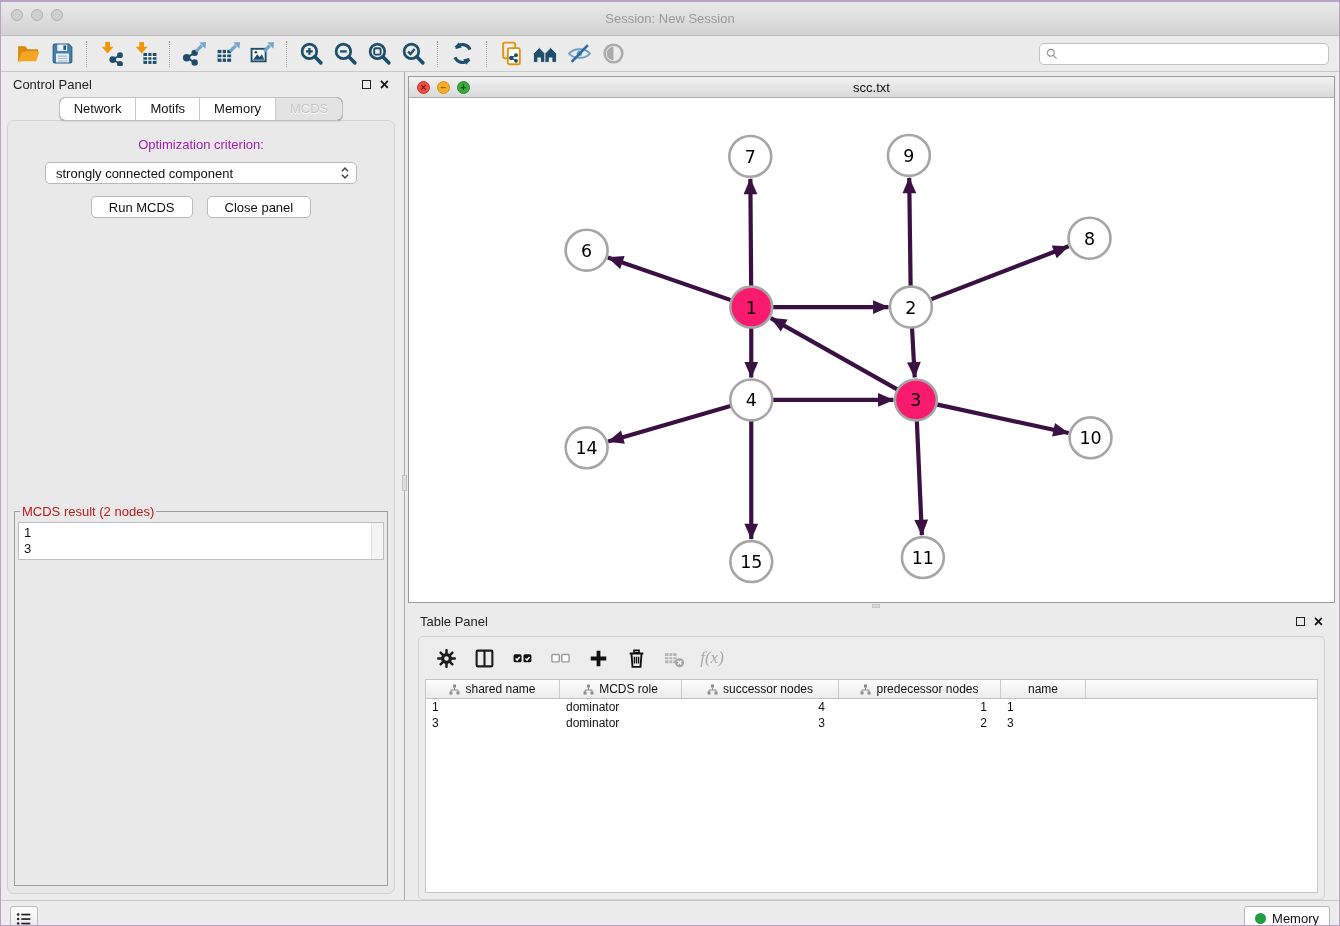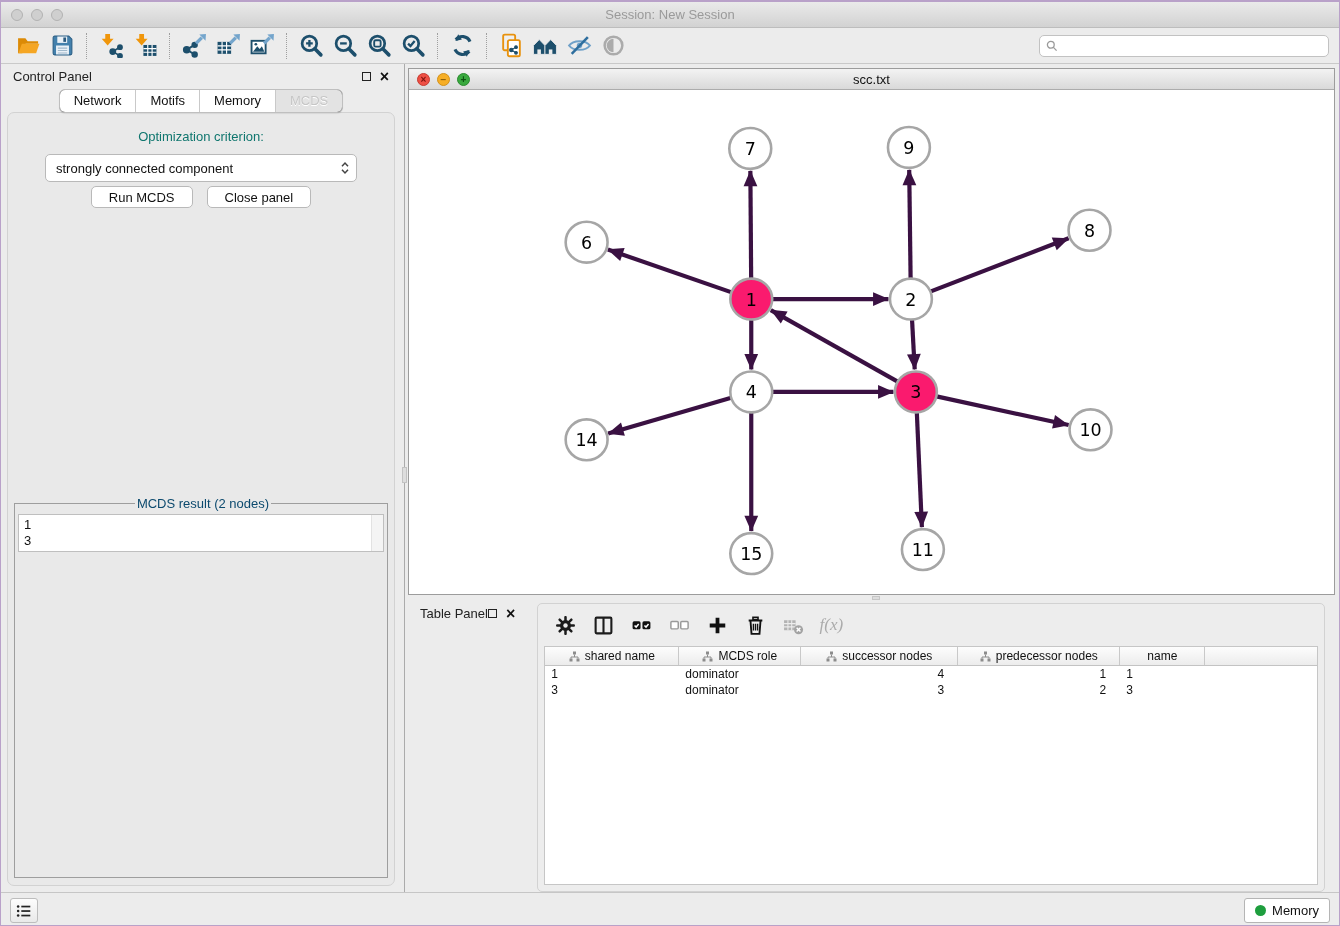--- a/index.html
+++ b/index.html
@@ -3,21 +3,21 @@
 <meta charset="utf-8">
 <style>
   * { margin:0; padding:0; box-sizing:border-box; }
   html,body { width:1340px; height:926px; }
   body {
     font-family:"Liberation Sans","DejaVu Sans",sans-serif;
     background:#ECECEC; position:relative; overflow:hidden;
     border:1px solid #B9A1C9; border-top:2px solid #B9A1C9;
   }
   
-  .titlebar { height:26px; background:linear-gradient(#EAEAEA,#D2D2D2);
+  .titlebar { height:34px; background:linear-gradient(#EAEAEA,#D2D2D2);
     border-bottom:1px solid #BDBDBD; display:flex; align-items:center; justify-content:center; position:relative; }
   .traffic-gray { position:absolute; left:10px; top:7px; display:flex; gap:8px; }
   .traffic-gray span { width:12px; height:12px; border-radius:50%; background:#CFCFCF; border:1px solid #B2B2B2; }
   .win-title { font-size:13px; color:#9A9A9A; }
   
   .toolbar { height:36px; background:#ECECEC; border-bottom:1px solid #C9C9C9;
     display:flex; align-items:center; padding:0 10px; }
   .tb-btn { width:34px; height:30px; display:flex; align-items:center; justify-content:center; cursor:default; }
   .tb-btn svg { width:25px; height:25px; }
   .tb-sep { width:1px; height:26px; border-left:1px dotted #9F9F9F; margin:0 7px; }
@@ -32,30 +32,30 @@
   .panel-header .hdr-icons { margin-left:auto; display:flex; align-items:center; gap:9px; }
   .float-box { width:9px; height:9px; border:1.5px solid #222; display:inline-block; }
   .close-x { font-size:16px; font-weight:bold; color:#111; line-height:10px; }
   .seg-tabs { display:flex; justify-content:center; position:relative; z-index:2; margin-bottom:-1px; }
   .seg { display:flex; border:1px solid #BFBFBF; border-radius:6px; overflow:hidden; background:#404040; box-shadow:0 1px 1px rgba(0,0,0,.08); }
   .seg-tab { padding:3px 14px 4px; font-size:13px; color:#111; background:#fff; border-left:1px solid #C9C9C9; cursor:default; }
   .seg-tab:first-child { border-left:none; }
   .seg-tab.active { background:#E3E3E3; color:#C6C6C6; text-shadow:0 1px 0 #fff; }
   .cp-content { flex:1; margin:0 6px 6px; background:#E9E9E9; border:1px solid #D2D2D2; border-radius:7px;
     display:flex; flex-direction:column; align-items:center; padding-top:16px; }
-  .opt-label { font-size:13px; color:#0f766e; margin-bottom:10px; }
-  .dropdown { width:312px; height:28px; background:#fff; border:1px solid #B9B9B9; border-radius:5px;
+  .opt-label { font-size:13px; color:#a21caf; margin-bottom:10px; }
+  .dropdown { width:312px; height:22px; background:#fff; border:1px solid #B9B9B9; border-radius:5px;
     display:flex; align-items:center; padding:0 6px 0 10px; font-size:13px; color:#111; }
   .dropdown svg { margin-left:auto; }
-  .btn-row { display:flex; gap:14px; margin-top:4px; }
+  .btn-row { display:flex; gap:14px; margin-top:12px; }
   .aq-btn { height:22px; padding:0 17px; background:#fff; border:1px solid #B9B9B9; border-radius:5px;
     font-size:13px; color:#111; display:flex; align-items:center; }
   fieldset.result-box { margin-top:auto; margin-bottom:7px; width:374px; height:382px;
     border:1px solid #9E9E9E; padding:3px; background:#E9E9E9; }
-  fieldset.result-box legend { font-size:13px; color:#0c4a6e; padding:0 2px; margin-left:2px;text-align:center; }
+  fieldset.result-box legend { font-size:13px; color:#b91c1c; padding:0 2px; margin-left:2px; }
   .result-area { width:100%; height:100%; background:#fff; border:1px solid #BFBFBF; position:relative;
     font-size:13px; line-height:16px; padding:2px 16px 2px 5px; color:#111; }
   .result-scroll { position:absolute; top:0; right:0; bottom:0; width:12px; background:#F4F4F4; border-left:1px solid #E2E2E2; }
   
   .v-splitter { width:7px; background:#ECECEC; position:relative; }
   .v-splitter .line { position:absolute; left:3px; top:0; bottom:0; width:1px; background:#ABABAB; }
   .v-splitter .grip { position:absolute; left:1px; top:403px; width:5px; height:16px; background:#DDDDDD; border:1px solid #C2C2C2; }
   .h-splitter { height:6px; position:relative; }
   .h-splitter .grip { position:absolute; left:50%; top:1px; width:8px; height:4px; background:#DDDDDD; border:1px solid #C6C6C6; }
   
@@ -65,21 +65,21 @@
     display:flex; align-items:center; justify-content:center; font-size:13px; color:#111; position:relative; }
   .traffic { position:absolute; left:8px; top:4px; display:flex; gap:7px; }
   .traffic span { width:13px; height:13px; border-radius:50%; display:flex; align-items:center; justify-content:center;
     font-size:10px; font-weight:bold; line-height:13px; }
   .t-close { background:#EE4F44; border:1px solid #C63B31; color:#7E1410; }
   .t-min   { background:#F6AE26; border:1px solid #D3911B; color:#8A5D0B; }
   .t-zoom  { background:#39A93E; border:1px solid #2A8A2F; color:#0E5212; }
   .net-canvas { flex:1; position:relative; background:#fff; }
   .net-canvas svg { width:100%; height:100%; display:block; }
   
-  .table-panel { flex:1; display:flex; flex-direction:row; }
+  .table-panel { flex:1; display:flex; flex-direction:column; }
   .tp-body { flex:1; margin:2px 10px 0; background:#EDEDED; border:1px solid #D2D2D2; border-radius:5px;
     display:flex; flex-direction:column; overflow:hidden; }
   .tp-toolbar { height:42px; display:flex; align-items:center; padding:0 12px; gap:8px; }
   .tp-btn { width:30px; height:28px; display:flex; align-items:center; justify-content:center; }
   .tp-btn svg { width:21px; height:21px; }
   .fx-glyph { font-family:"Liberation Serif","DejaVu Serif",serif; font-style:italic; font-size:17px; color:#ABABAB; }
   .table-wrap { flex:1; margin:0 6px 6px; background:#fff; border:1px solid #C6C6C6; overflow:hidden; }
   .tbl-head { display:flex; height:19px; background:linear-gradient(#FDFDFD,#ECECEC); border-bottom:1px solid #C3C3C3; }
   .th { display:flex; align-items:center; justify-content:center; gap:5px; font-size:12px; color:#111;
     border-right:1px solid #C9C9C9; height:100%; }

